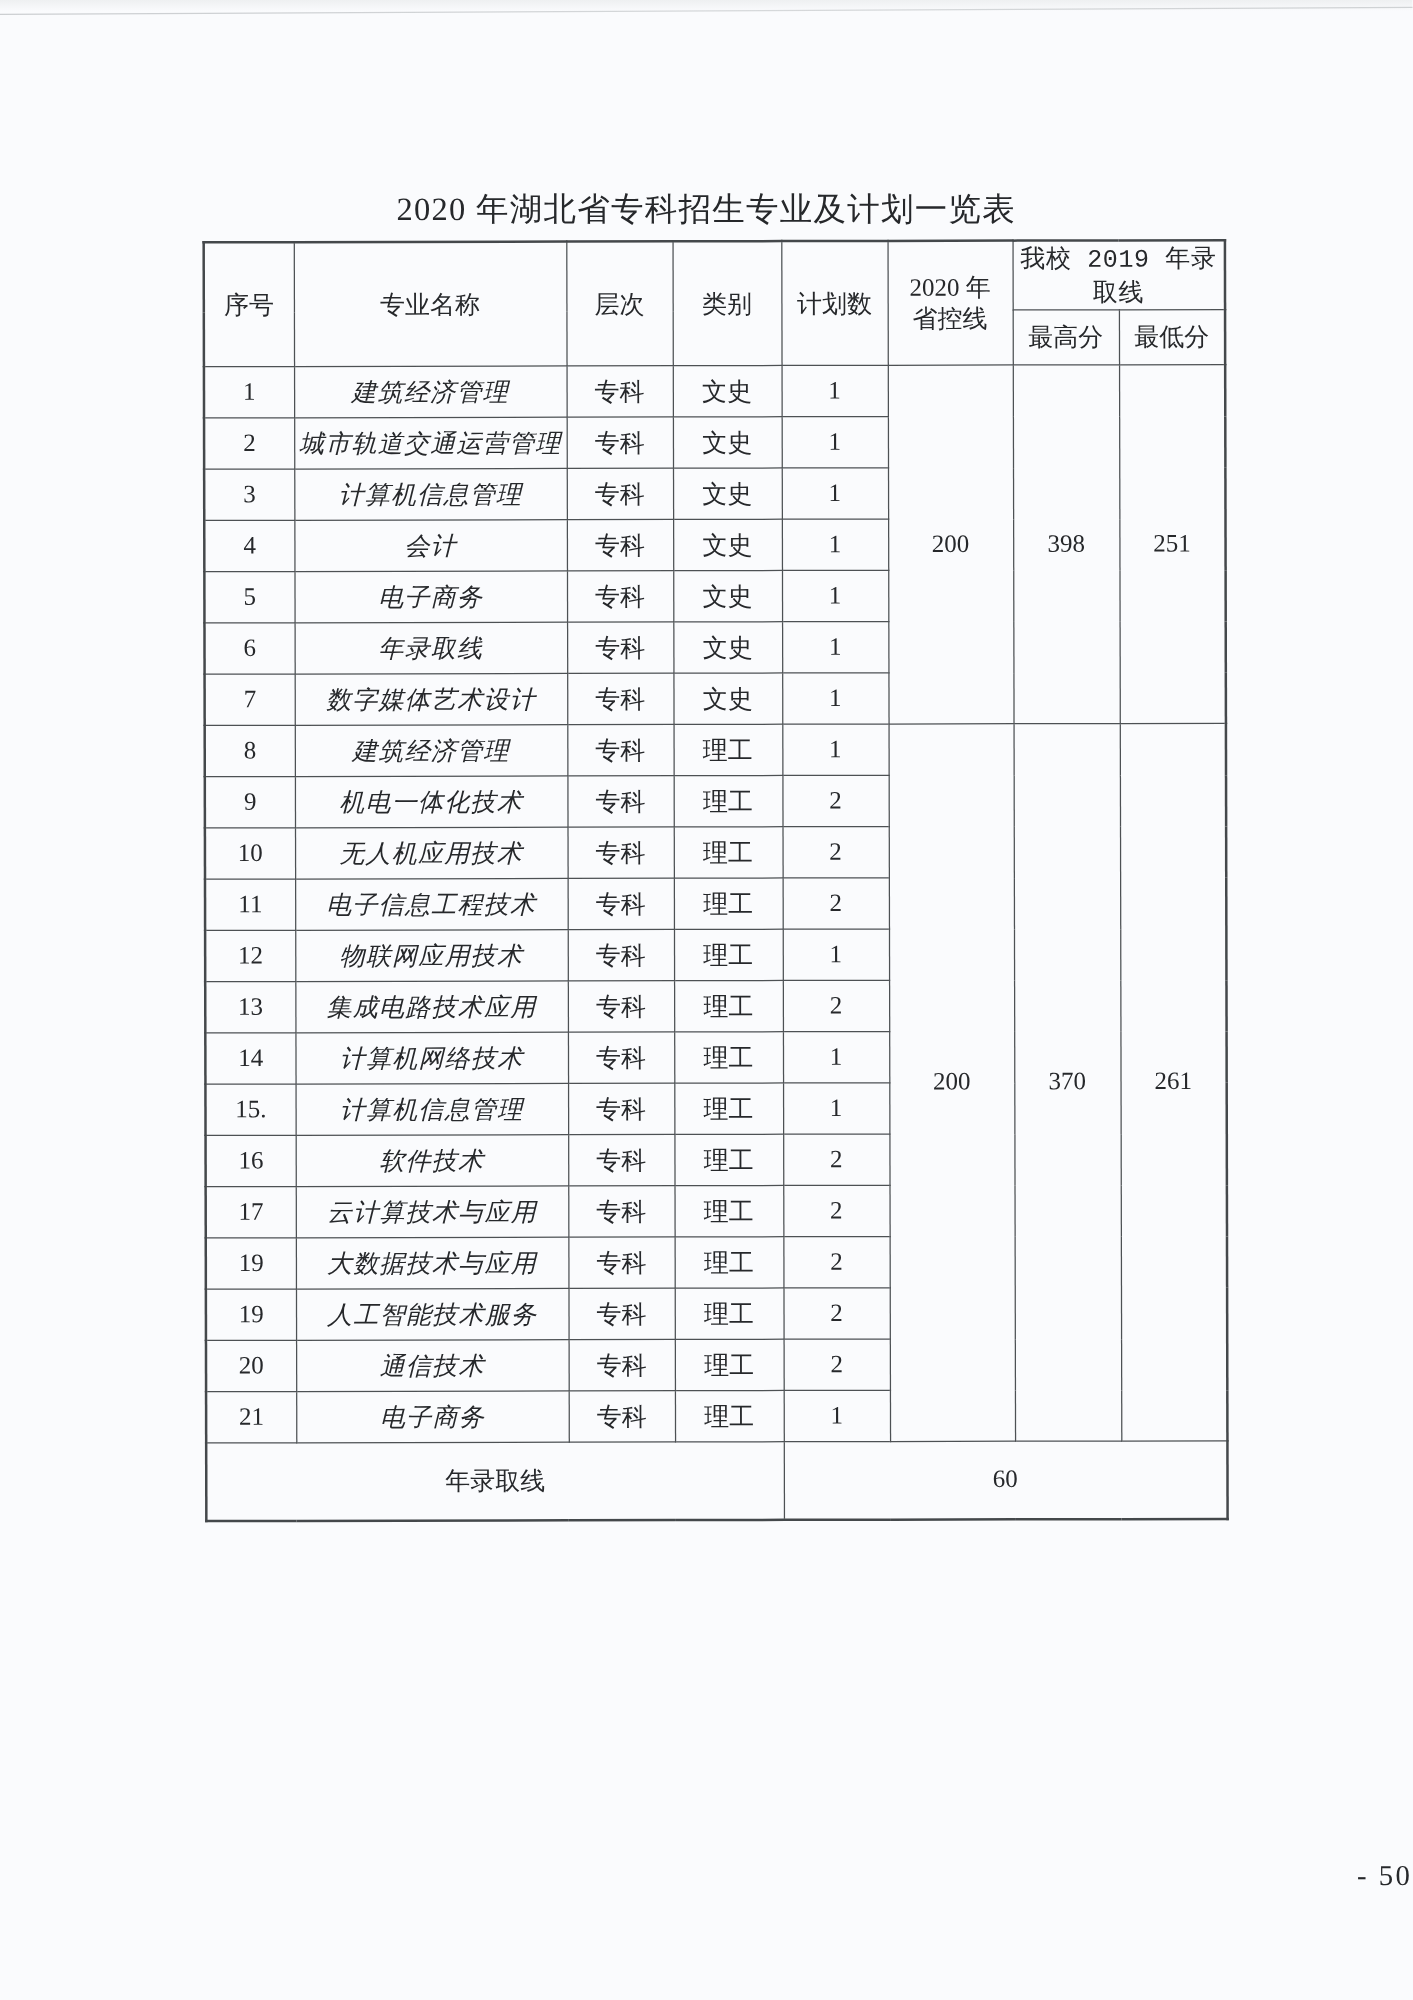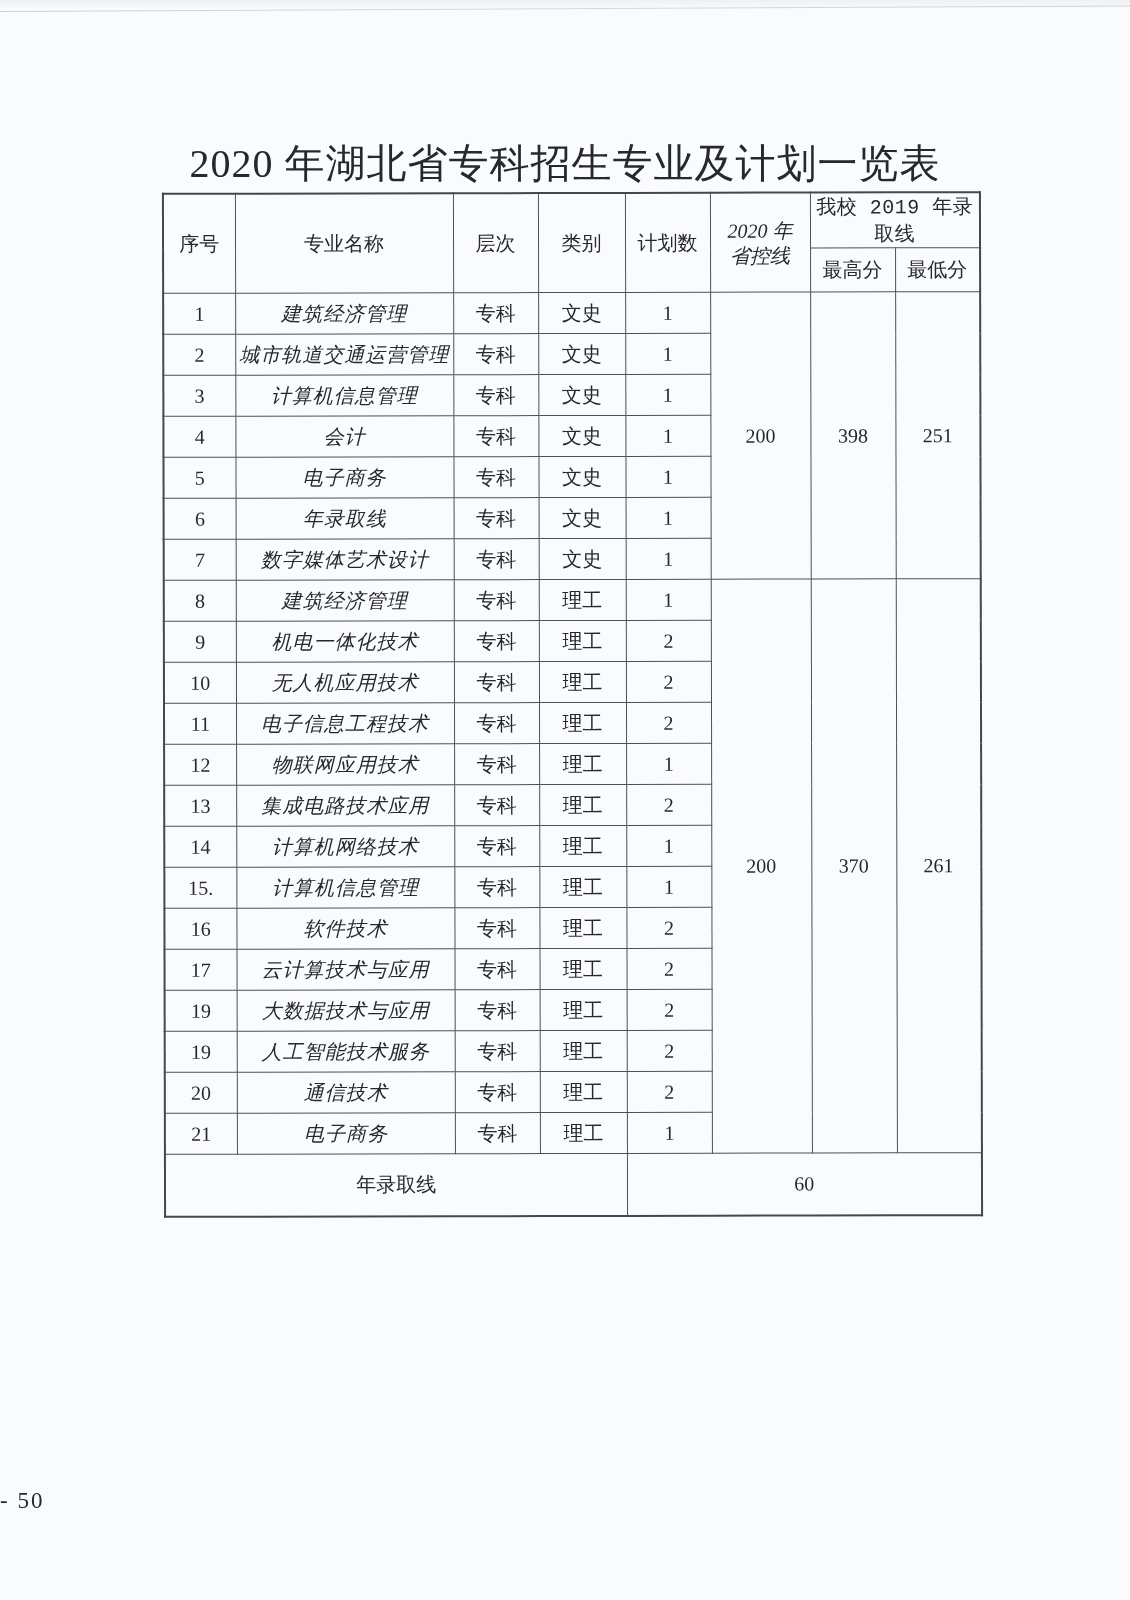--- a/index.html
+++ b/index.html
@@ -31,25 +31,25 @@
     position: absolute;
     top: 0;
     left: 0;
     width: 100%;
     height: 10px;
     background: linear-gradient(180deg, #e9ebec 0%, rgba(250,251,253,0) 90%);
     opacity: 0.7;
   }
   .doc-title {
     position: absolute;
-    top: 136px;
+    top: 150px;
     left: 0;
     width: 100%;
     text-align: center;
-    font-size: 40px;
+    font-size: 26px;
     letter-spacing: 1px;
     white-space: nowrap;
   }
   table.enroll {
     position: absolute;
     left: 163px;
     top: 192px;
     width: 817px;
     border-collapse: collapse;
     table-layout: fixed;
@@ -63,30 +63,30 @@
     vertical-align: middle;
     font-size: 20px;
     padding: 0;
     overflow: hidden;
   }
   table.enroll { border: 2px solid #44484b; }
   tr.hdr-1 { height: 37px; }
   tr.hdr-2 { height: 44px; }
   tbody tr { height: 41px; }
   tfoot tr { height: 62px; }
-  th .stack-line { line-height: 1.0; margin: 5px 16px; font-style: italic; }
+  th .stack-line { line-height: 1.0; margin: 5px 16px; }
   th.admission-hdr { font-size: 19px; letter-spacing: 0.5px; font-family: Liberation Mono, monospace; }
   td.c-no, td.c-plan, td.merged { font-size: 21px; }
   td.c-major { letter-spacing: 1px; font-style: italic; }
   .page-number {
     position: absolute;
     top: 1488px;
     left: 0;
     width: 100%;
-    text-align: left;
+    text-align: right;
     font-size: 23px;
     letter-spacing: 2px;
   }
 </style>
 </head>
 <body>
 
 <div class="scan-shadow-top"></div>
 <div class="scan-edge"></div>
 

